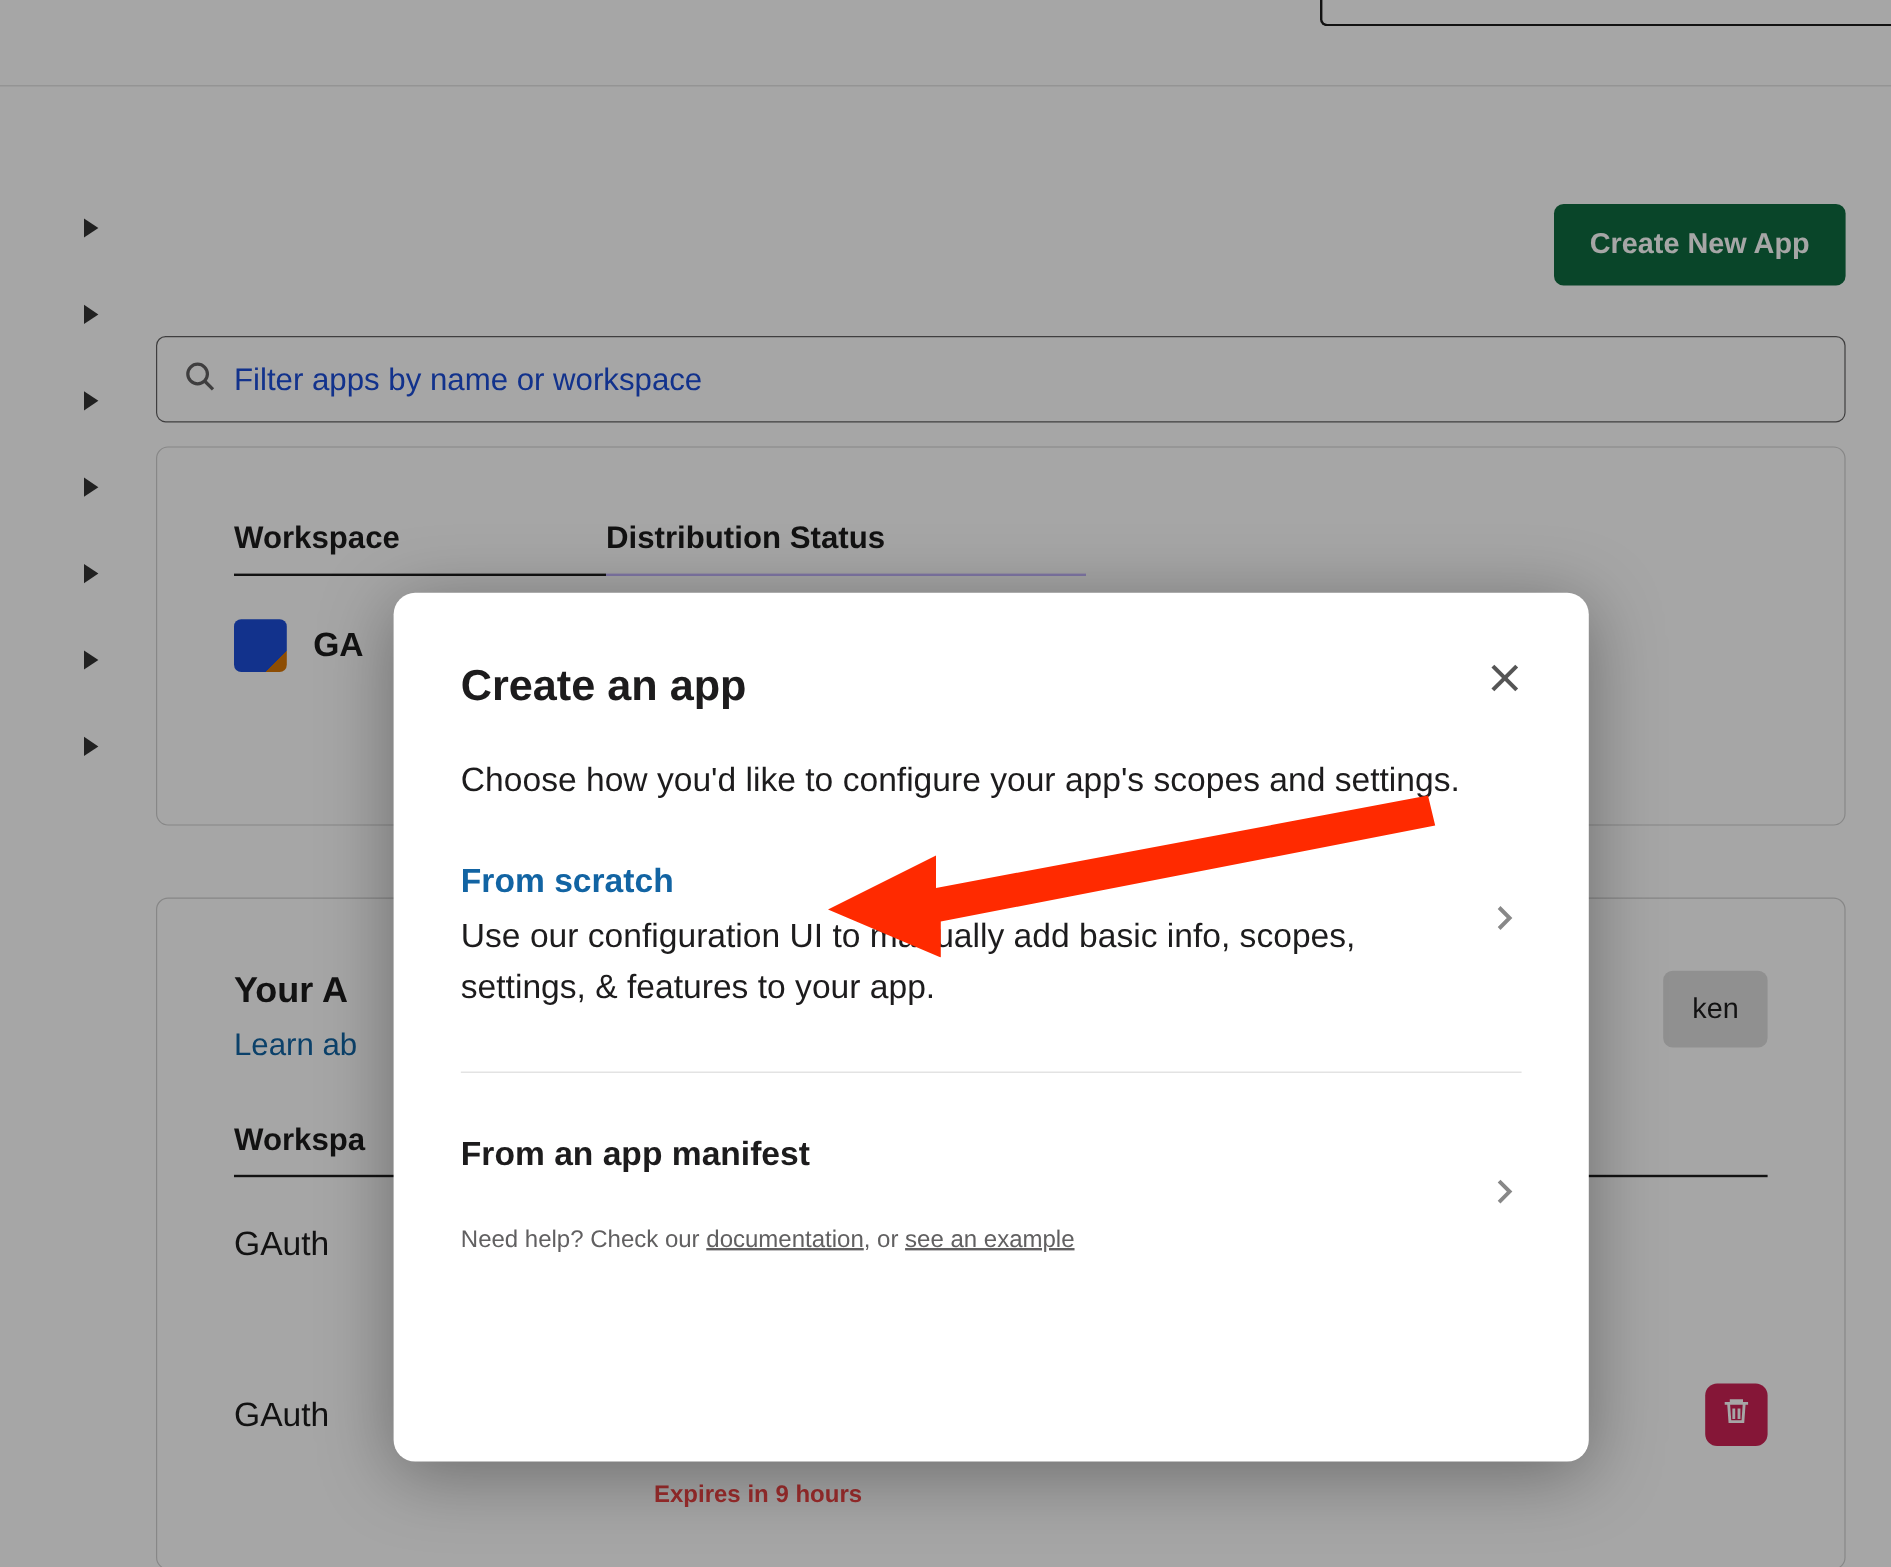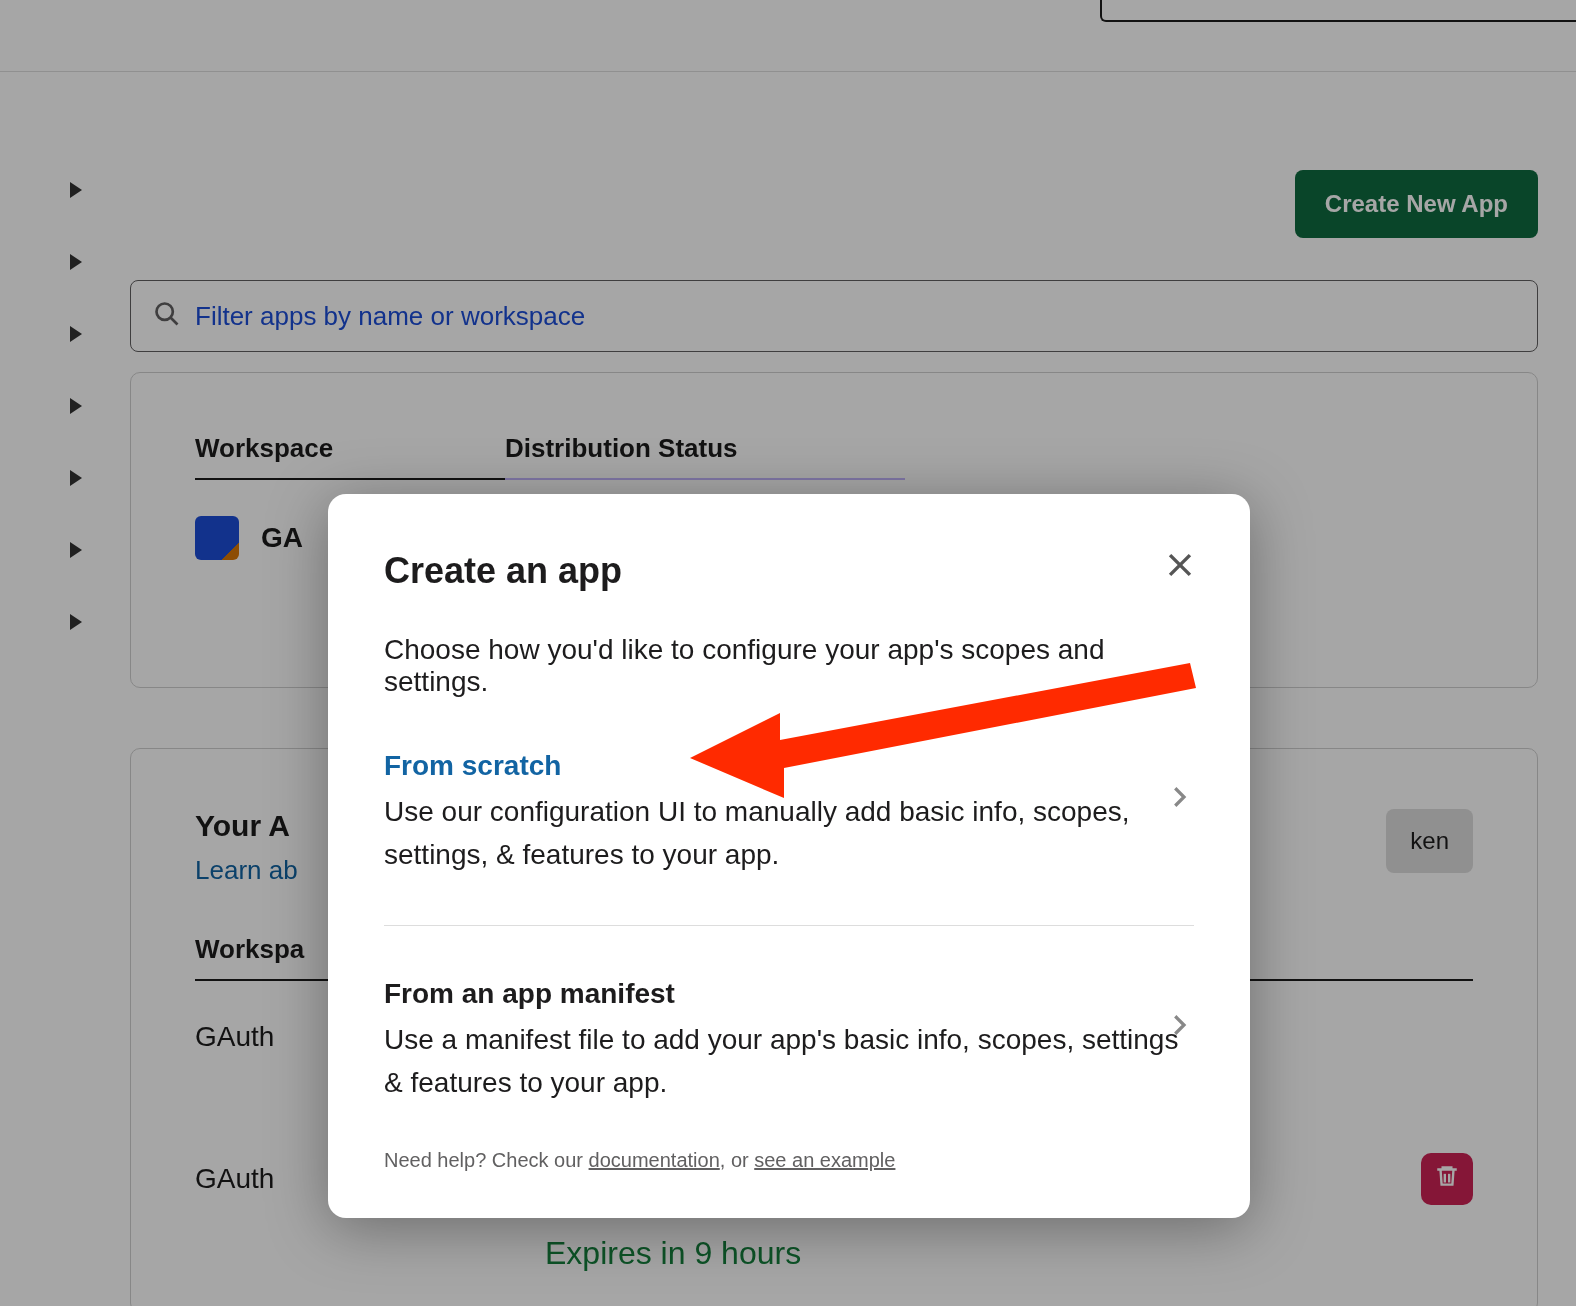--- a/index.html
+++ b/index.html
@@ -77,30 +77,30 @@
     padding:18px 24px; border-radius:8px; border:none;
   }
   .copy-btn {
     border:1px solid #bbb; border-radius:6px; font-size:22px; font-weight:700;
     padding:10px 20px; background:#fff;
   }
   .trash {
     width:52px; height:52px; border-radius:10px; background:#cc2255;
     display:flex; align-items:center; justify-content:center;
   }
-  .expires { font-size:32px; color:#15803d; }
+  .expires { font-size:20px; color:#ef4444;font-weight:bold; }
 
   
   .overlay {
     position:absolute; inset:0; background:rgba(0,0,0,0.35);
   }
 
   
   .modal {
-    position:absolute; top:494px; left:328px; width:922px; height:724px;
+    position:absolute; top:494px; left:328px; width:996px; height:724px;
     background:#fff; border-radius:18px;
     box-shadow:0 10px 60px rgba(0,0,0,0.35);
     padding:56px 56px 44px;
   }
   .modal-title { font-size:36px; font-weight:900; }
   .modal-sub { font-size:28px; margin-top:42px; }
   .close-btn {
     position:absolute; top:50px; right:48px;
     width:44px; height:44px; border:none; background:none; cursor:pointer;
     color:#555;
@@ -217,21 +217,20 @@
       <svg width="30" height="30" viewBox="0 0 24 24" fill="none" stroke="#888" stroke-width="2.6">
           <polyline points="9 5 16 12 9 19"></polyline>
         </svg>
     </span>
   </div>
 
   <hr class="divider">
 
   <div class="option">
     <div class="opt-title">From an app manifest</div>
-    <div class="opt-desc">Use a manifest file to add your app's basic info, scopes, settings &amp; features to your app.</div>
     <span class="chev">
       <svg width="30" height="30" viewBox="0 0 24 24" fill="none" stroke="#888" stroke-width="2.6">
           <polyline points="9 5 16 12 9 19"></polyline>
         </svg>
     </span>
   </div>
 
   <div class="help-line">
     <span>Need help? Check our </span><a>documentation</a><span>, or </span><a>see an example</a>
   </div>

